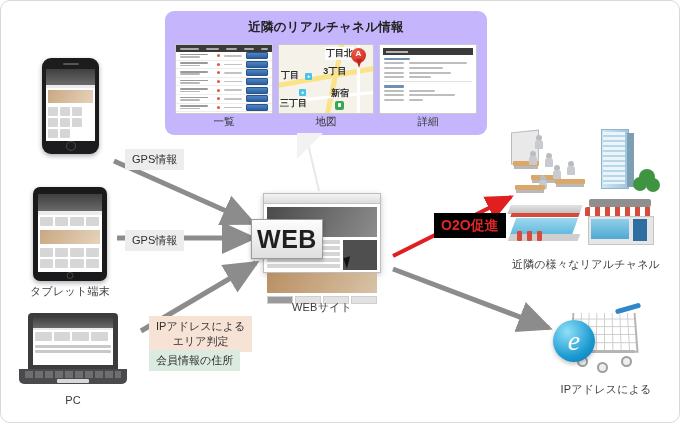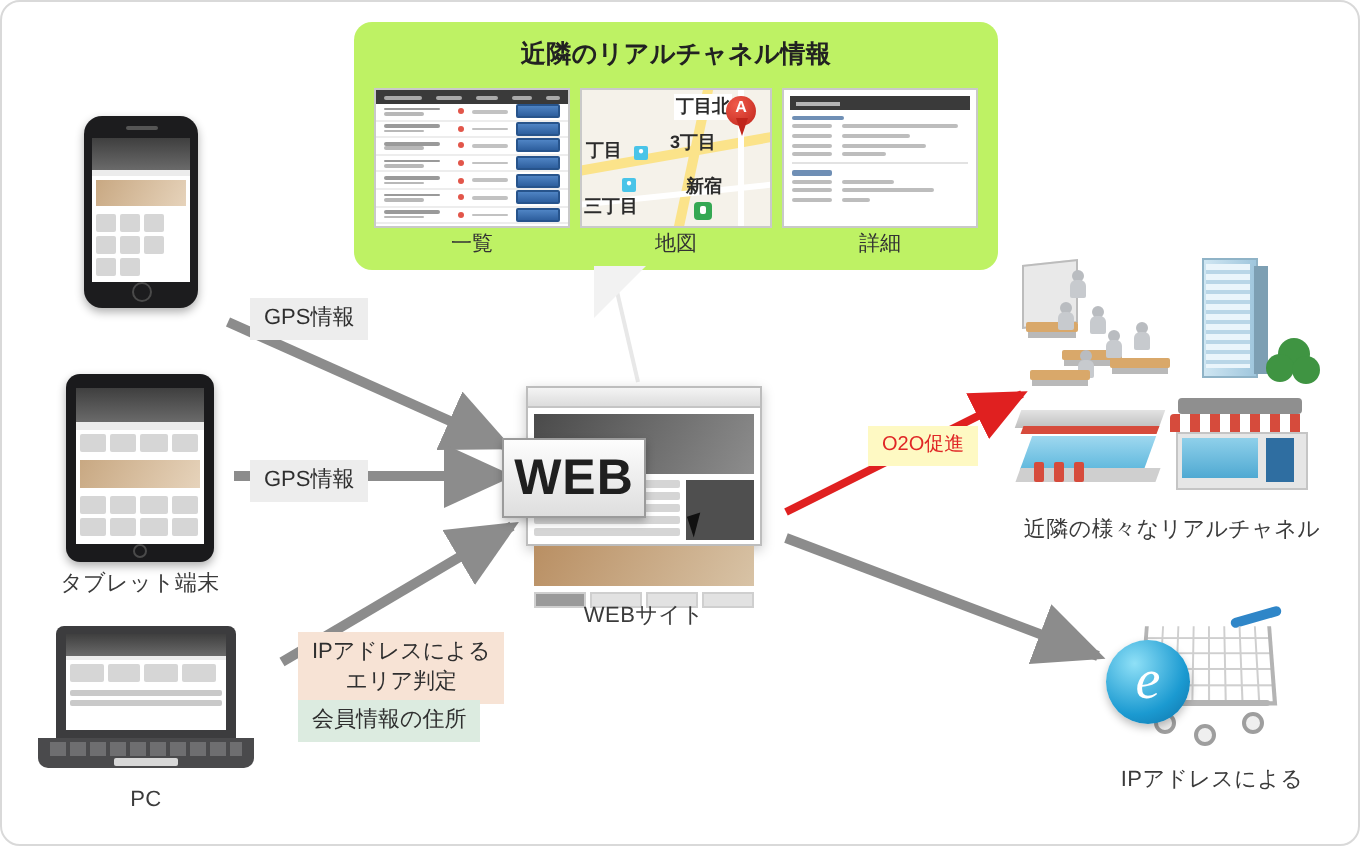--- a/index.html
+++ b/index.html
@@ -17,22 +17,22 @@
     overflow:hidden;
   }
   .abs{position:absolute;}
   .lbl{
     font-size:11px;color:#3b3b3b;text-align:center;
     white-space:nowrap;letter-spacing:.02em;
   }
 
   
   #callout{
-    left:176px;top:10px;width:322px;height:124px;
-    background:#bef264;border-radius:9px;
+    left:164px;top:10px;width:322px;height:124px;
+    background:#c4b5fd;border-radius:9px;
   }
   #callout-title{
     position:absolute;left:0;right:0;top:8px;
     text-align:center;font-size:12.5px;font-weight:bold;color:#222;
     letter-spacing:.02em;
   }
   .panel{position:absolute;top:33px;height:70px;background:#fff;
          border:1px solid #c9c9c9;box-sizing:border-box;overflow:hidden;}
   #panel-list{left:10px;width:98px;}
   #panel-map{left:113px;width:96px;}
@@ -222,21 +222,21 @@
   
   .tag{
     position:absolute;font-size:11px;color:#2f2f2f;
     padding:3px 7px;white-space:nowrap;line-height:1.35;
     text-align:center;
   }
   #tag-gps1{left:124px;top:148px;background:#ededed;}
   #tag-gps2{left:124px;top:229px;background:#ededed;}
   #tag-ip{left:148px;top:315px;background:#f7e3d5;}
   #tag-member{left:148px;top:349px;background:#dcebe0;}
-  #tag-o2o{left:433px;top:212px;background:#fef9c3;color:#e02626;font-size:10px;}
+  #tag-o2o{left:433px;top:212px;background:#000000;color:#e02626;font-size:14px;font-weight:bold;}
 </style>
 </head>
 <body>
 
 <div id="canvas">
 
   <svg id="wires" viewBox="0 0 680 423">
     <defs>
       <marker id="ahg" markerWidth="9" markerHeight="9" refX="6.2" refY="3.2" orient="auto">
         <path d="M0,0 L7,3.2 L0,6.4 z" fill="#8c8c8c"></path>
@@ -336,21 +336,21 @@
     </div>
 
     <div id="panel-map" class="panel">
       <div class="mapbg"></div>
       <div class="road y" style="left:-10px;top:28px;width:130px;height:5px;transform:rotate(-10deg)"></div>
       <div class="road y" style="left:52px;top:-10px;width:5px;height:100px;transform:rotate(12deg)"></div>
       <div class="road" style="left:-5px;top:50px;width:120px;height:3px;transform:rotate(-6deg)"></div>
       <div class="road" style="left:78px;top:-5px;width:3px;height:90px;"></div>
 
       <div class="mplace" style="left:46px;top:2px;background:#fff;padding:0 1px">丁目北</div>
-      <div class="mplace" style="left:44px;top:20px;">3丁目</div>
+      <div class="mplace" style="left:44px;top:20px;font-family:Liberation Mono, monospace;">3丁目</div>
       <div class="mplace" style="left:2px;top:24px;">丁目</div>
       <div class="mplace" style="left:52px;top:42px;">新宿</div>
       <div class="mplace" style="left:1px;top:52px;">三丁目</div>
 
       <div class="mbox" style="left:26px;top:28px;">●</div>
       <div class="mbox" style="left:20px;top:44px;">●</div>
       <div class="msq" style="left:56px;top:56px;"></div>
 
       <div class="pin" style="left:72px;top:3px;">
         <span class="head"></span>

